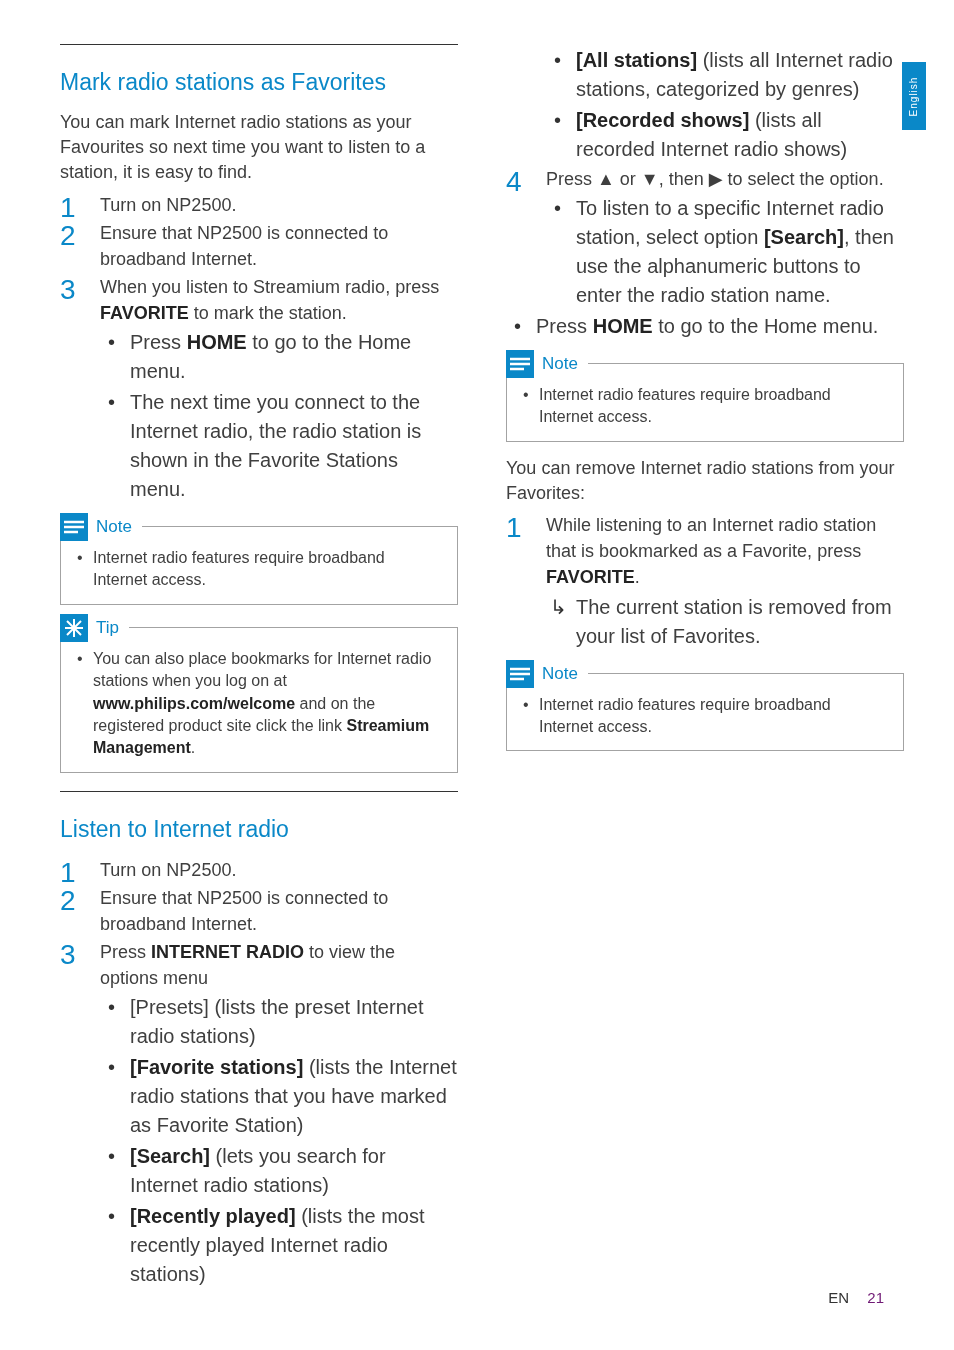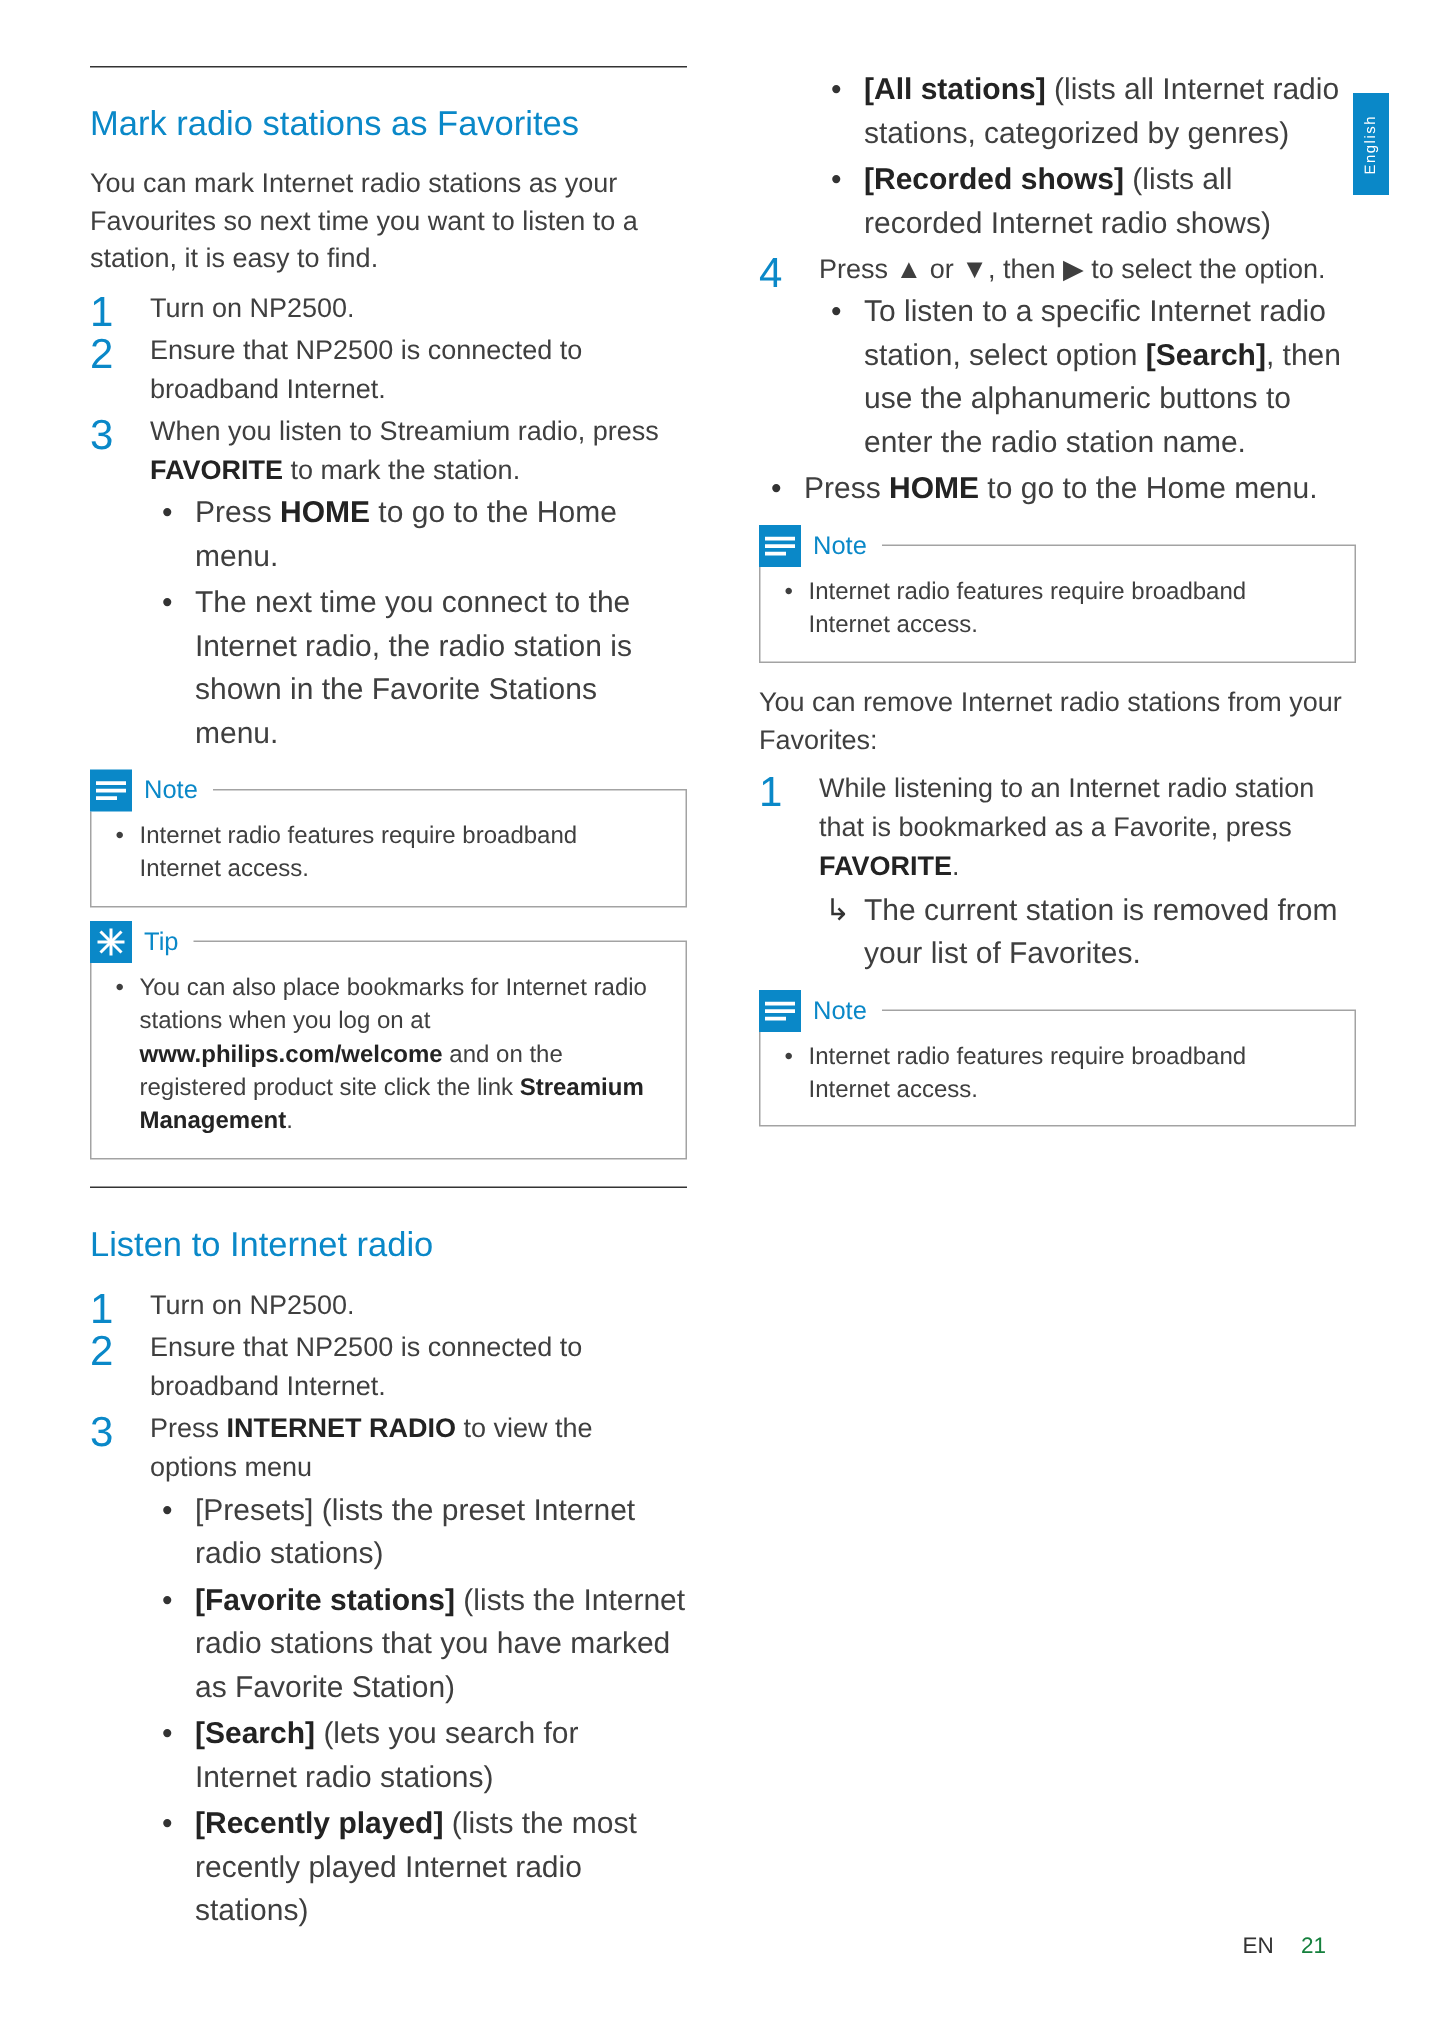--- a/index.html
+++ b/index.html
@@ -153,21 +153,21 @@
     top: 0;
   }
   .footer {
     position: absolute;
     bottom: 44px;
     right: 70px;
     font-size: 15px;
     color: #333;
   }
   .footer .lang { margin-right: 14px; }
-  .footer .pn { color: #15803d; }
+  .footer .pn { color: #701a75; }
   .note-lines svg { display:block; }
 </style>
 </head>
 <body>
 
 <div class="side-tab">
     <span>English</span>
   </div>
 
 <div class="page">

